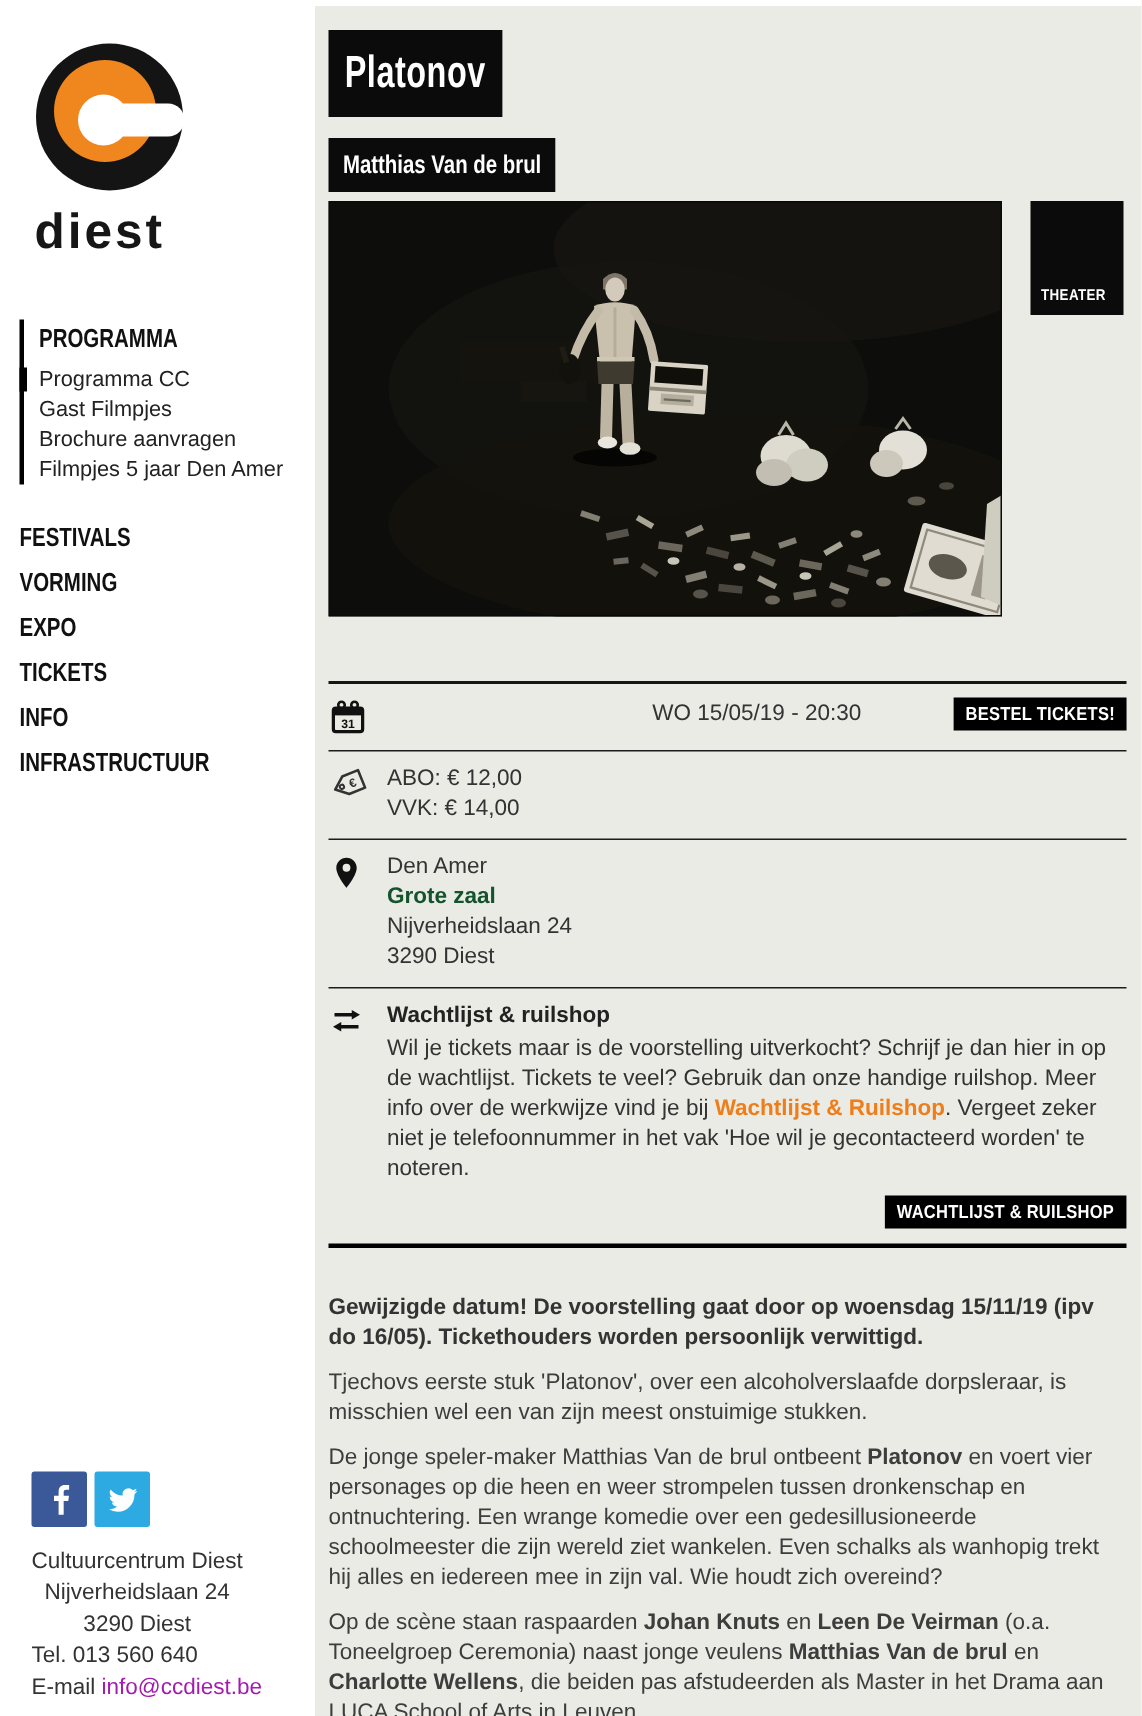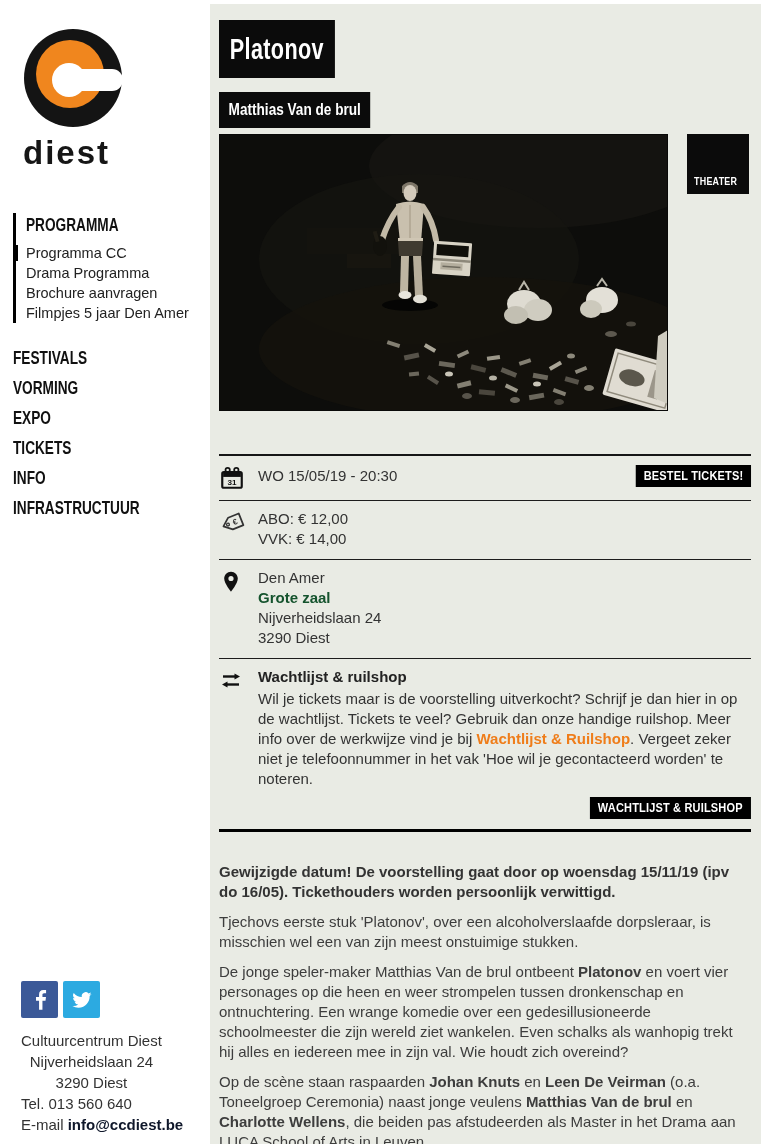--- a/index.html
+++ b/index.html
@@ -12,30 +12,30 @@
 
   .cond{transform:scaleX(.78);transform-origin:0 50%;display:block;}
 
   .title-box{display:inline-block;background:#0b0b0b;color:#fff;padding:13px 15px;transform:scaleX(.72);transform-origin:0 50%;}
   .title-box h1{margin:0;font-size:30px;line-height:32px;font-weight:bold;letter-spacing:.5px;}
   .subtitle-row{margin-top:14px;}
   .subtitle-box{display:inline-block;background:#0b0b0b;color:#fff;padding:8px 12px;font-size:17px;font-weight:bold;line-height:20px;transform:scaleX(.8);transform-origin:0 50%;}
 
   .photo-row{margin-top:6px;display:flex;gap:19px;align-items:flex-start;}
   .photo{display:block;width:449px;height:277px;}
-  .cat-badge{width:62px;height:60px;background:#0b0b0b;display:flex;align-items:flex-end;box-sizing:border-box;padding:0 0 7px 7px;}
+  .cat-badge{width:62px;height:76px;background:#0b0b0b;display:flex;align-items:flex-end;box-sizing:border-box;padding:0 0 7px 7px;}
   .cat-badge span{color:#fff;font-size:10.5px;font-weight:bold;letter-spacing:.3px;transform:scaleX(.85);transform-origin:0 50%;display:block;}
 
   .event-block{margin-top:43px;border-top:2.5px solid #161616;}
   .info-row{display:flex;border-bottom:1.5px solid #1c1c1c;padding:7px 0 9px;position:relative;}
   .info-row.last{border-bottom:3.5px solid #000;}
   .icon-cell{width:39px;flex:0 0 39px;padding-top:2px;}
   .icon-cell svg{display:block;}
   .row-body{flex:1;font-size:15px;line-height:20px;color:#333;}
-  .date-text{padding-top:3px;}
+  .date-text{padding-top:3px;text-align:center;}
   .btn-black{display:inline-block;background:#000;color:#fff;font-weight:bold;font-size:12.5px;line-height:14px;padding:4px 9px;letter-spacing:.2px;border:none;cursor:pointer;transform:scaleX(.88);transform-origin:100% 50%;}
   .btn-date{position:absolute;right:0;top:9px;}
   .row-prices{padding:8px 0 10px;}
   .row-loc{padding:8px 0 10px;}
   .loc-hall{color:#14532d;font-weight:bold;}
   .row-wait{padding:8px 0 10px;flex-wrap:wrap;}
   .wait-head{font-weight:bold;color:#222;margin:0 0 2px;font-size:15px;}
   .wait-text{margin:0;}
   .wait-btn-row{width:100%;text-align:right;margin-top:8px;}
   .seg-b{font-weight:bold;}
@@ -59,21 +59,21 @@
   .nav-list{margin-top:20px;}
   .nav-item{font-size:17.5px;font-weight:bold;color:#111;line-height:30px;cursor:pointer;}
 
   .social{position:absolute;left:21px;top:981px;display:flex;gap:5px;}
   .social-btn{width:37px;height:37px;border-radius:2px;display:flex;align-items:center;justify-content:center;cursor:pointer;}
   .social-fb{background:#3b5998;}
   .social-tw{background:#2caae1;}
 
   .address{position:absolute;left:21px;top:1030px;font-size:15px;line-height:21px;color:#333;text-align:center;}
   .contact{position:absolute;left:21px;top:1093px;font-size:15px;line-height:21px;color:#333;}
-  .email-link{color:#0f172a;font-weight:bold;cursor:pointer;}
+  .email-link{color:#a21caf;font-weight:normal;cursor:pointer;}
 </style>
 </head>
 <body>
 
 <div class="page">
 
   <div class="main-area">
     <div class="content">
 
       <div class="title-box">
@@ -270,21 +270,21 @@
         <rect x="44" y="41" width="56" height="22" rx="11" fill="#ffffff"></rect>
       </svg>
       <div class="brand">diest</div>
     </div>
 
     <div class="nav">
       <div class="nav-group">
         <div class="nav-head cond">PROGRAMMA</div>
         <div class="sub">
           <div class="sub-item active">Programma CC</div>
-          <div class="sub-item">Drama Programma</div>
+          <div class="sub-item">Gast Filmpjes</div>
           <div class="sub-item">Brochure aanvragen</div>
           <div class="sub-item">Filmpjes 5 jaar Den Amer</div>
         </div>
       </div>
       <div class="nav-list">
         <div class="nav-item cond">FESTIVALS</div>
         <div class="nav-item cond">VORMING</div>
         <div class="nav-item cond">EXPO</div>
         <div class="nav-item cond">TICKETS</div>
         <div class="nav-item cond">INFO</div>

